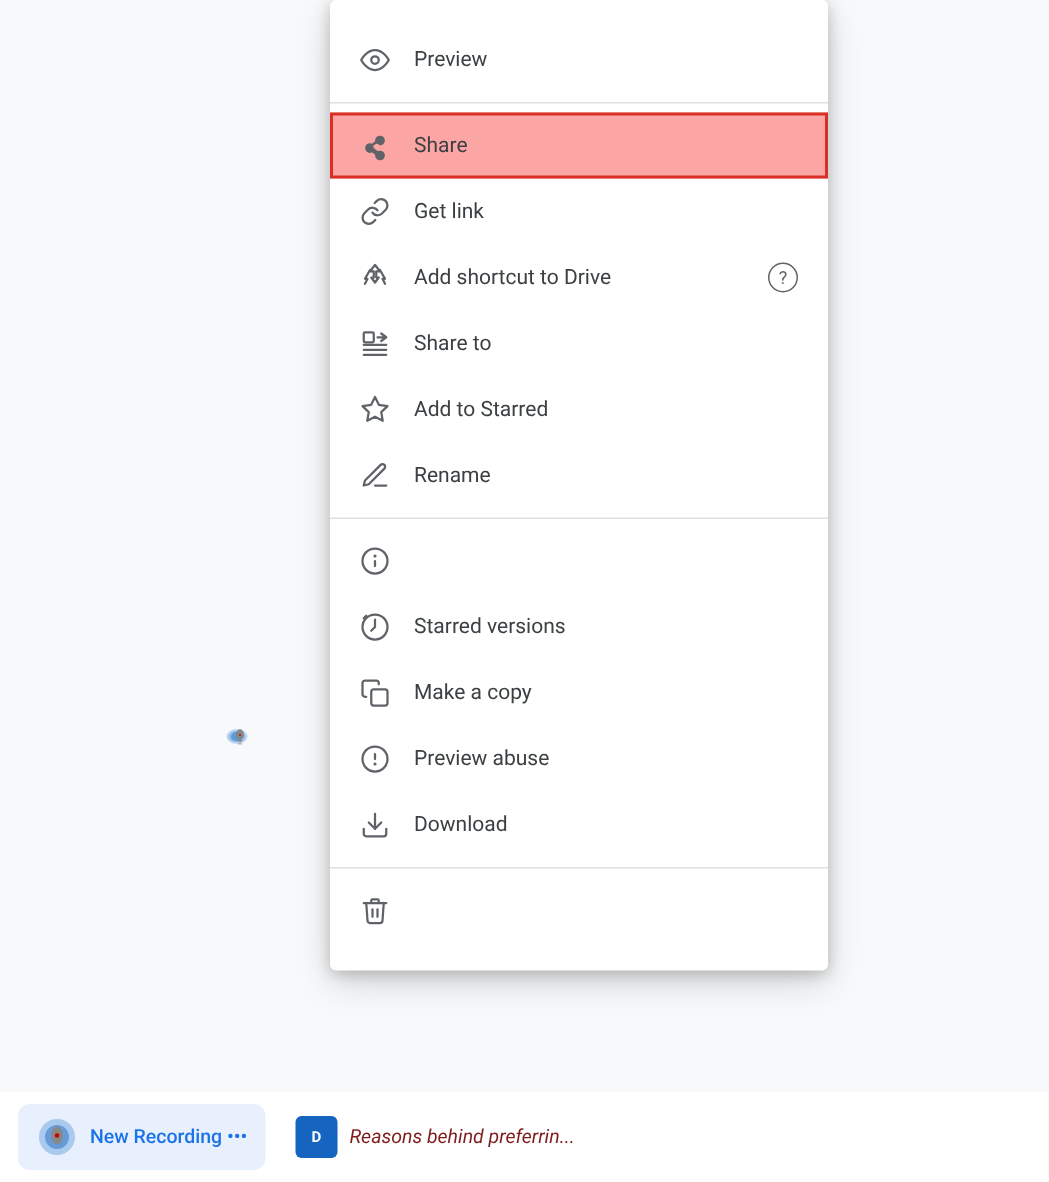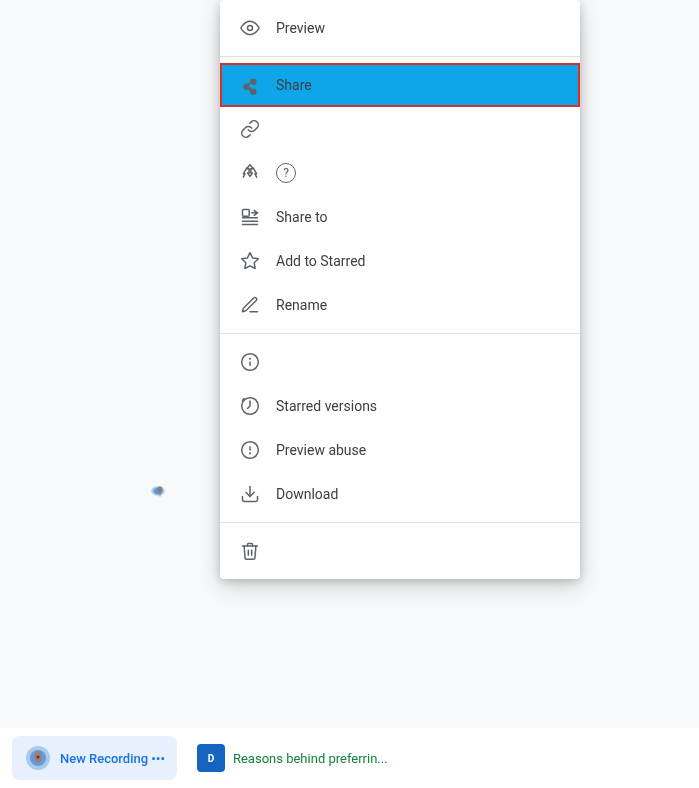--- a/index.html
+++ b/index.html
@@ -59,49 +59,50 @@
       align-items: center;
       gap: 8px;
       padding: 8px 12px;
       border-radius: 8px;
       background: #fff;
       height: 44px;
       flex: 1;
     }
 
     .bottom-item2-text {
-      color: #15803d;
+      color: #7f1d1d;
       font-size: 13px;
+      font-style: italic;
     }
 
     
     .context-menu {
       position: absolute;
       top: 0;
       left: 220px;
-      width: 360px;
+      width: 332px;
       background: #fff;
       border-radius: 4px;
       box-shadow: 0 2px 10px rgba(0,0,0,0.2), 0 8px 24px rgba(0,0,0,0.15);
       z-index: 100;
-      padding: 6px 0;
+      padding: 18px 0;
     }
 
     .menu-item {
       display: flex;
       align-items: center;
       padding: 10px 20px;
       cursor: pointer;
       position: relative;
       gap: 16px;
       min-height: 44px;
     }
 
     .menu-item.highlighted {
-      background: #0ea5e9;
+      background: #fca5a5;
       outline: 2px solid #d93025;
       outline-offset: -2px;
     }
 
     .menu-icon {
       width: 20px;
       height: 20px;
       display: flex;
       align-items: center;
       justify-content: center;
@@ -206,30 +207,32 @@
     <span class="menu-label">Share</span>
   </div>
 
   <div class="menu-item">
     <span class="menu-icon">
       <svg viewBox="0 0 24 24" fill="none" stroke="#5f6368" stroke-width="1.8" stroke-linecap="round" stroke-linejoin="round">
         <path d="M10 13a5 5 0 0 0 7.54.54l3-3a5 5 0 0 0-7.07-7.07l-1.72 1.71"></path>
         <path d="M14 11a5 5 0 0 0-7.54-.54l-3 3a5 5 0 0 0 7.07 7.07l1.71-1.71"></path>
       </svg>
     </span>
+    <span class="menu-label">Get link</span>
   </div>
 
   <div class="menu-item">
     <span class="menu-icon">
       <svg viewBox="0 0 24 24" fill="none" stroke="#5f6368" stroke-width="1.8" stroke-linecap="round" stroke-linejoin="round">
         <path d="M12 2L8 7h3v5H9l3 4 3-4h-2V7h3z"></path>
         <path d="M4 17l2-4H4l4-7"></path>
         <path d="M20 17l-2-4h2l-4-7"></path>
       </svg>
     </span>
+    <span class="menu-label">Add shortcut to Drive</span>
     <span class="menu-help">?</span>
   </div>
 
   <div class="menu-item">
     <span class="menu-icon">
       <svg viewBox="0 0 24 24" fill="none" stroke="#5f6368" stroke-width="1.8" stroke-linecap="round" stroke-linejoin="round">
         <rect x="3" y="3" width="8" height="8" rx="1"></rect>
         <path d="M14 7h7M17 4l4 3-4 3"></path>
         <path d="M3 13h18M3 17h18M3 21h18"></path>
       </svg>
@@ -272,20 +275,29 @@
     <span class="menu-icon">
       <svg viewBox="0 0 24 24" fill="none" stroke="#5f6368" stroke-width="1.8" stroke-linecap="round" stroke-linejoin="round">
         <circle cx="12" cy="12" r="10"></circle>
         <polyline points="12 6 12 12 9 15"></polyline>
         <path d="M5 3L3 5"></path>
       </svg>
     </span>
     <span class="menu-label">Starred versions</span>
   </div>
 
+  <div class="menu-item">
+    <span class="menu-icon">
+      <svg viewBox="0 0 24 24" fill="none" stroke="#5f6368" stroke-width="1.8" stroke-linecap="round" stroke-linejoin="round">
+        <rect x="9" y="9" width="13" height="13" rx="2" ry="2"></rect>
+        <path d="M5 15H4a2 2 0 0 1-2-2V4a2 2 0 0 1 2-2h9a2 2 0 0 1 2 2v1"></path>
+      </svg>
+    </span>
+    <span class="menu-label">Make a copy</span>
+  </div>
 
   <div class="menu-item">
     <span class="menu-icon">
       <svg viewBox="0 0 24 24" fill="none" stroke="#5f6368" stroke-width="1.8" stroke-linecap="round" stroke-linejoin="round">
         <circle cx="12" cy="12" r="10"></circle>
         <line x1="12" y1="8" x2="12" y2="12"></line>
         <line x1="12" y1="16" x2="12.01" y2="16" stroke-width="2.5"></line>
       </svg>
     </span>
     <span class="menu-label">Preview abuse</span>

